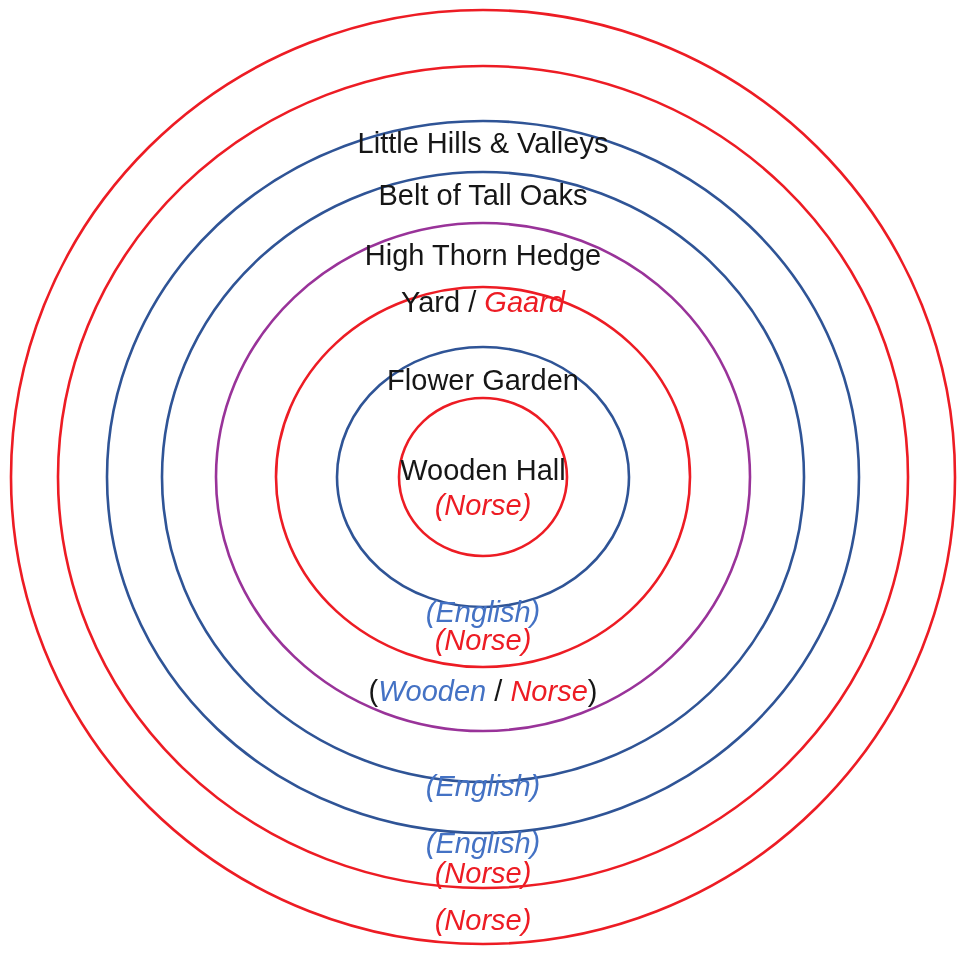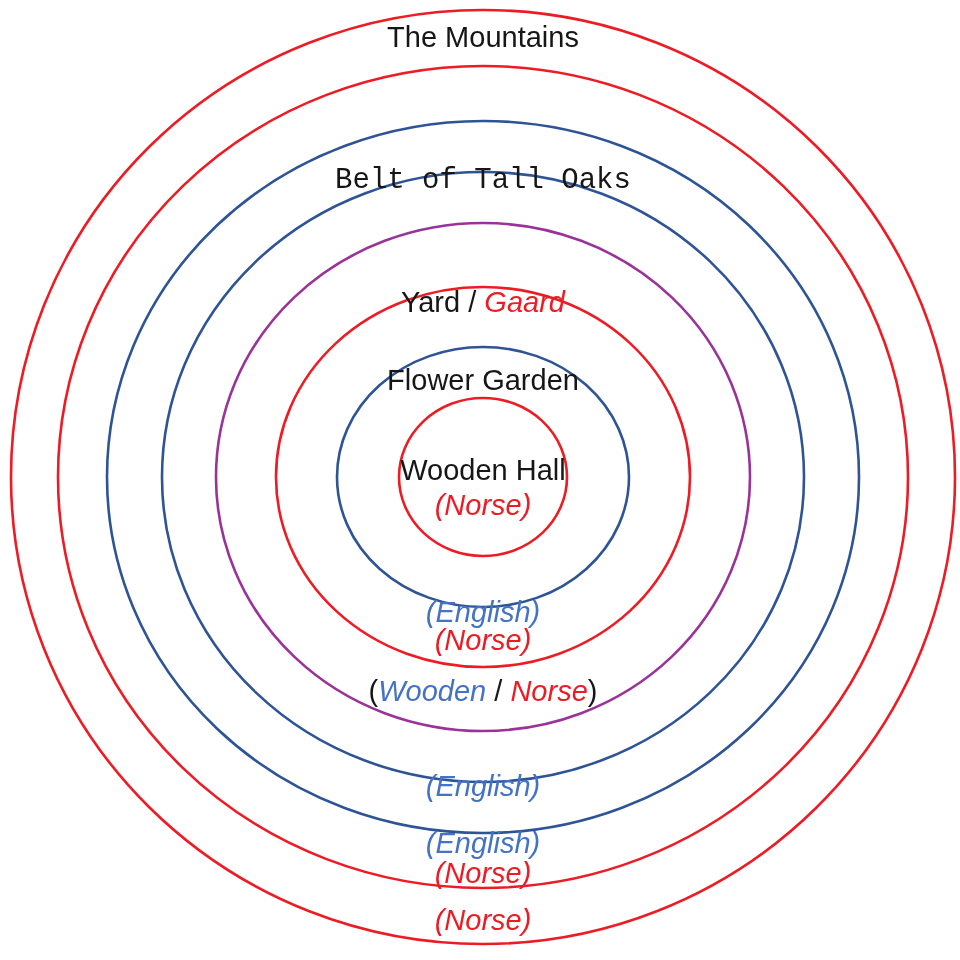--- a/index.html
+++ b/index.html
@@ -33,21 +33,21 @@
   }
   .italic { font-style: italic; }
   .c-black { color: var(--black); }
   .c-red   { color: var(--red); }
   .c-blue  { color: var(--blue-text); margin-top: 29px; }
 
   
   .name-1 { top: 37px; }
   .name-2 { top: 96px; }
   .name-3 { top: 143px; }
-  .name-4 { top: 180px; font-family: Liberation Mono, monospace; }
+  .name-4 { top: 195px; }
   .name-5 { top: 255px; }
   .name-6 { top: 302px; }
   .name-7 { top: 380px; }
   .name-8 { top: 470px; }
 
   .lang-8 { top: 505px; }
   .lang-7 { top: 583px; }
   .lang-6 { top: 640px; }
   .lang-5 { top: 691px; }
   .lang-4 { top: 757px; }
@@ -64,25 +64,28 @@
       <ellipse cx="483" cy="477" rx="472" ry="467" fill="none" stroke="#ed1c24" stroke-width="2.6"></ellipse>
       <ellipse cx="483" cy="477" rx="425" ry="411" fill="none" stroke="#ed1c24" stroke-width="2.6"></ellipse>
       <ellipse cx="483" cy="477" rx="376" ry="356" fill="none" stroke="#2f5496" stroke-width="2.6"></ellipse>
       <ellipse cx="483" cy="477" rx="321" ry="305" fill="none" stroke="#2f5496" stroke-width="2.6"></ellipse>
       <ellipse cx="483" cy="477" rx="267" ry="254" fill="none" stroke="#993399" stroke-width="2.6"></ellipse>
       <ellipse cx="483" cy="477" rx="207" ry="190" fill="none" stroke="#ed1c24" stroke-width="2.6"></ellipse>
       <ellipse cx="483" cy="477" rx="146" ry="130" fill="none" stroke="#2f5496" stroke-width="2.6"></ellipse>
       <ellipse cx="483" cy="477" rx="84" ry="79" fill="none" stroke="#ed1c24" stroke-width="2.6"></ellipse>
     </svg>
 
-  <div class="lbl name-1">
-    <span class="c-black">The Mountains</span>
+  <div class="lbl name-3">
+    <span class="c-black">Little Hills &amp; Valleys</span>
   </div>
   <div class="lbl name-4">
     <span class="c-black">Belt of Tall Oaks</span>
+  </div>
+  <div class="lbl name-5">
+    <span class="c-black">High Thorn Hedge</span>
   </div>
   <div class="lbl name-6">
     <span class="c-black">Yard / </span><span class="c-red italic">Gaard</span>
   </div>
   <div class="lbl name-8">
     <span class="c-black">Wooden Hall</span>
   </div>
   <div class="lbl name-7">
     <span class="c-black">Flower Garden</span>
   </div>

